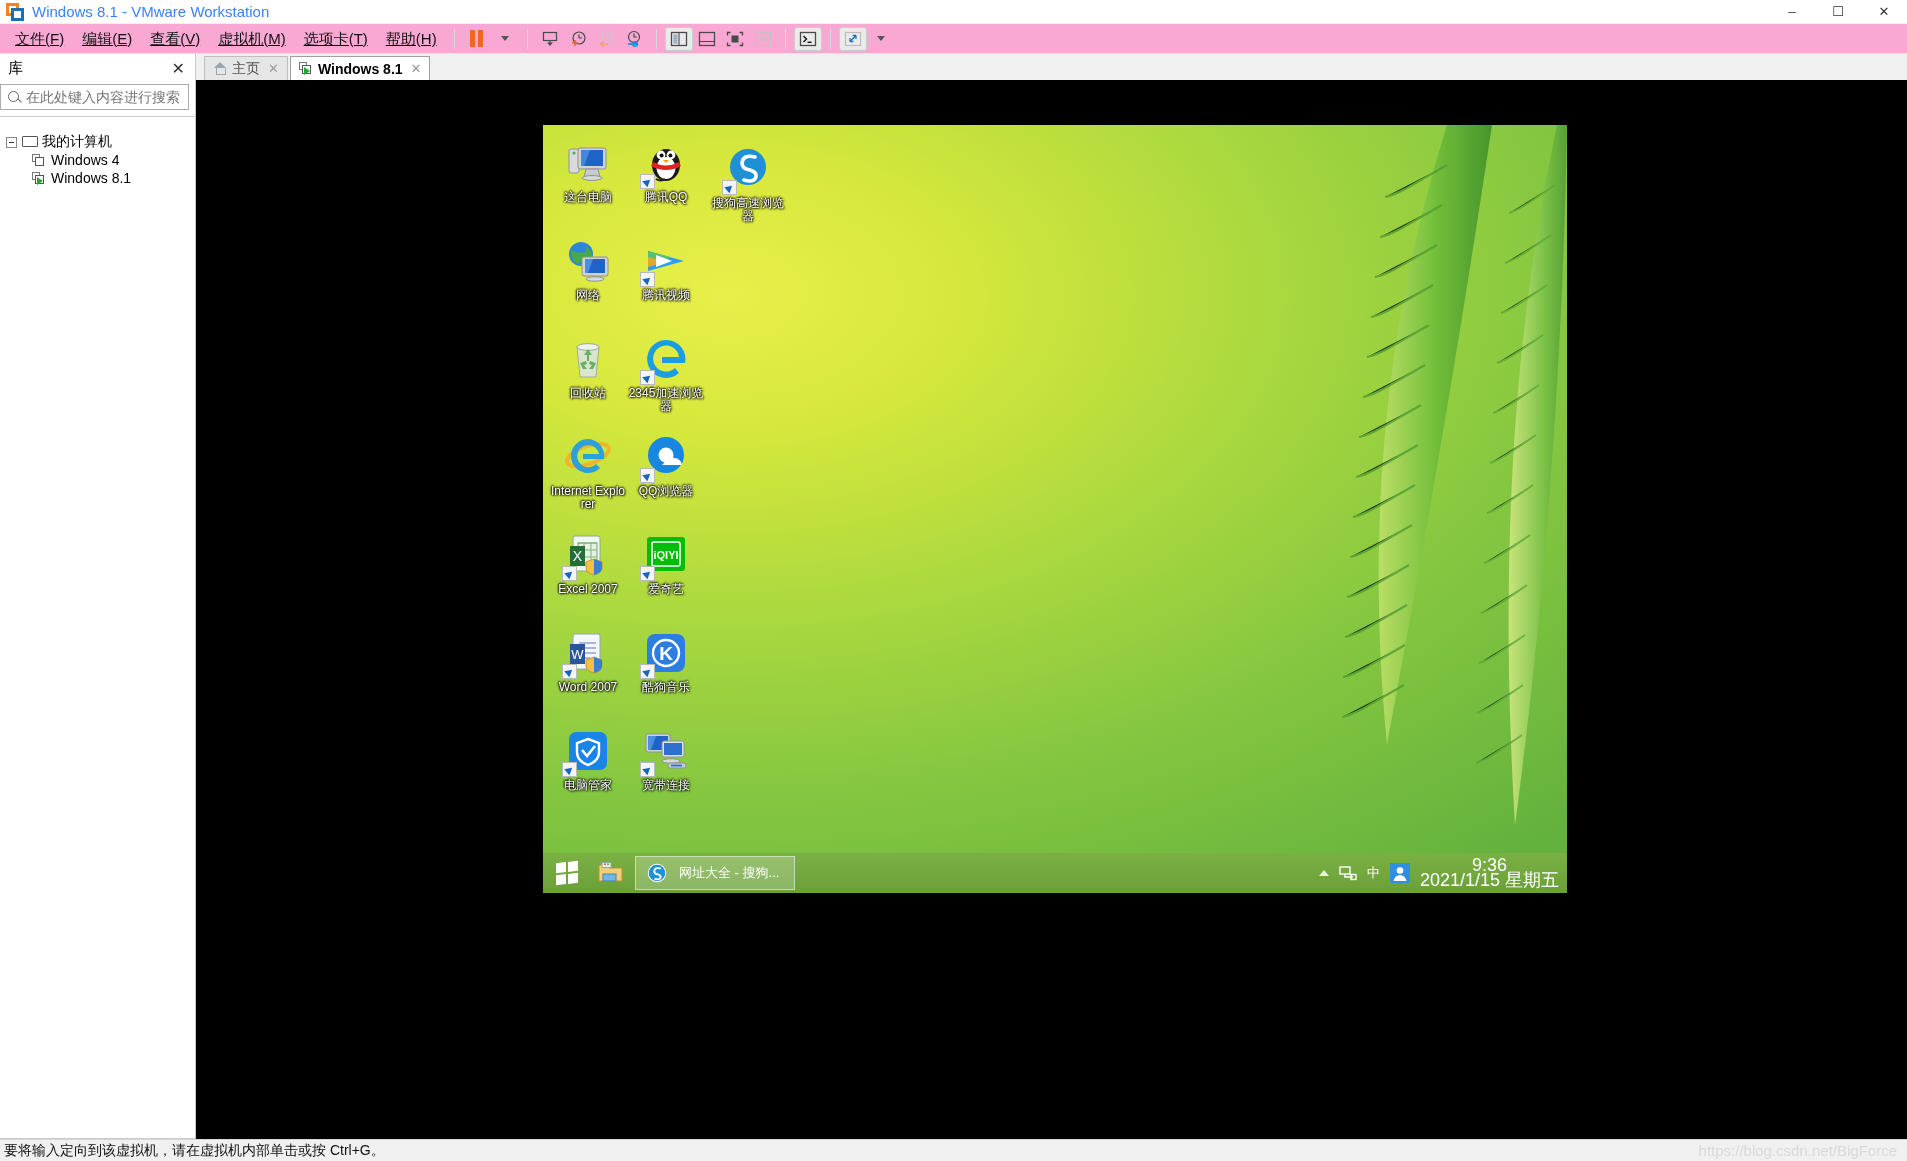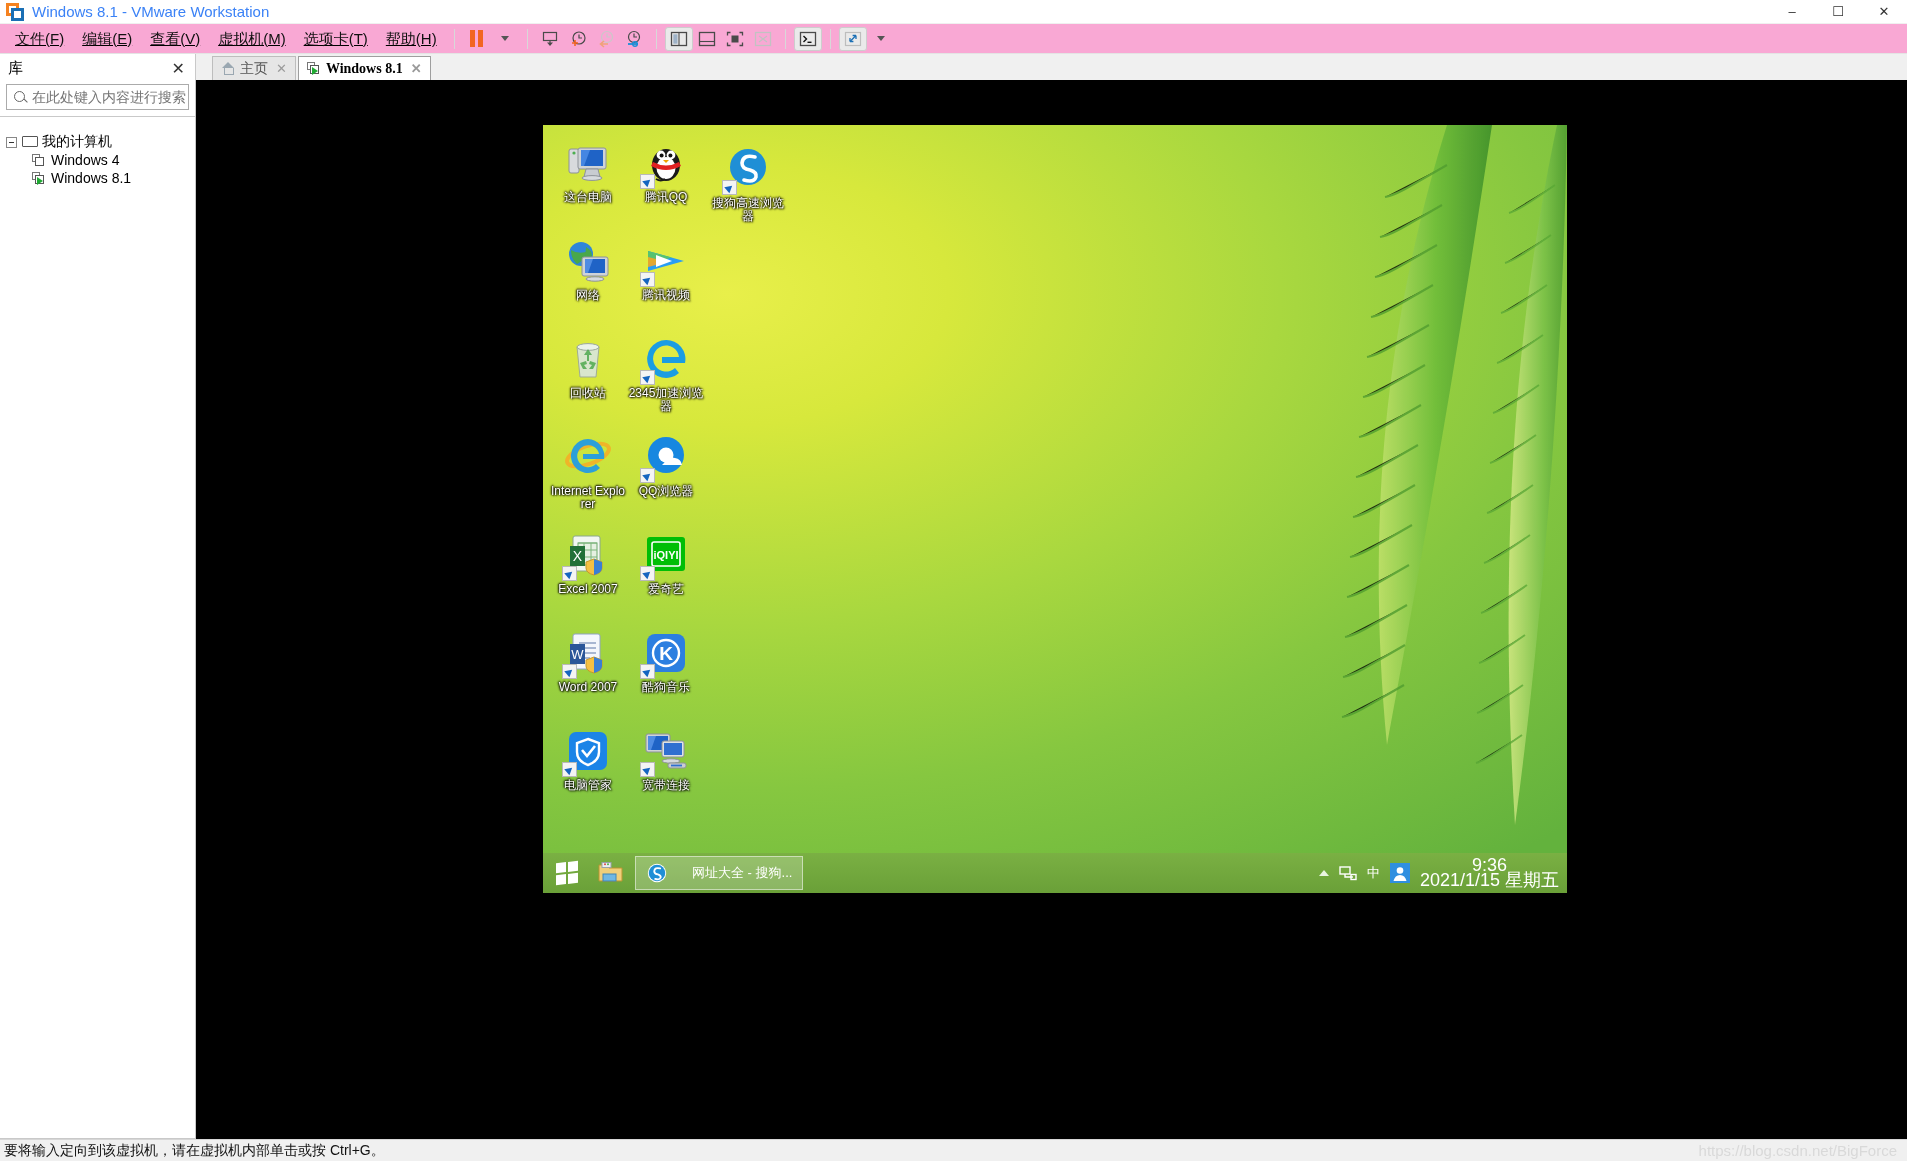--- a/index.html
+++ b/index.html
@@ -30,42 +30,42 @@
   .pausebars{ display:flex; gap:3px; }
   .pausebars i{ display:block; width:5px;height:17px;background:#f26522; }
 
   
   .body{ flex:1 1 auto; display:flex; min-height:0; background:#f0f0f0;}
 
   
   .sidebar{ width:196px; flex:0 0 196px; background:#ffffff; border-right:1px solid #c9c9c9; display:flex; flex-direction:column; }
   .lib-head{ height:28px; display:flex; align-items:center; padding:0 6px 0 8px; font-size:15px; }
   .lib-head .x{ margin-left:auto; font-size:16px; color:#333; padding:0 4px; }
-  .search{ margin:2px 6px 6px 6px; height:26px; border:1px solid #ababab; background:#fff; display:flex; align-items:center; padding:0 4px; }
+  .search{ margin:2px 6px 6px 0; height:26px; border:1px solid #ababab; background:#fff; display:flex; align-items:center; padding:0 4px; }
   .search .mag{ width:15px;height:15px;flex:0 0 auto; position:relative; margin:0 4px 0 2px;}
   .search .mag::before{content:"";position:absolute;left:1px;top:1px;width:9px;height:9px;border:1.4px solid #666;border-radius:50%;}
   .search .mag::after{content:"";position:absolute;left:10px;top:10px;width:5px;height:1.4px;background:#666;transform:rotate(45deg);}
   .search input{ border:0; outline:0; flex:1 1 auto; font-size:14px; color:#767676; font-family:inherit; background:transparent;}
   .search .dd{ width:0;height:0;border-left:5px solid transparent;border-right:5px solid transparent;border-top:6px solid #333; margin-right:3px;}
   .tree{ flex:1 1 auto; border:1px solid #c9c9c9; border-left:0;border-right:0; background:#fff; padding-top:16px;}
   .trow{ display:flex; align-items:center; height:18px; font-size:14px; padding-left:6px; }
   .trow.lvl2{ padding-left:32px; }
   .expander{ width:11px;height:11px; border:1px solid #888; margin-right:5px; position:relative; background:#fff; flex:0 0 auto;}
   .expander::before{content:"";position:absolute;left:2px;top:4px;width:5px;height:1px;background:#333;}
   .ic-monitor{ width:15px;height:13px;margin-right:5px;position:relative;flex:0 0 auto;}
   .ic-monitor::before{content:"";position:absolute;left:0;top:0;width:14px;height:9px;border:1.5px solid #555;border-radius:1px;}
   .ic-monitor::after{content:"";position:absolute;left:4px;top:10px;width:7px;height:1.5px;background:#555;}
   .ic-vm{ width:14px;height:13px;margin-right:5px;position:relative;flex:0 0 auto;}
   .ic-vm .b1{position:absolute;left:0;top:0;width:8px;height:8px;border:1.4px solid #777;}
   .ic-vm .b2{position:absolute;left:3px;top:3px;width:9px;height:9px;border:1.4px solid #555;background:#fff;}
   .ic-vm .play{position:absolute;left:5px;top:5px;width:0;height:0;border-left:6px solid #1faa33;border-top:4px solid transparent;border-bottom:4px solid transparent;}
 
   
   .right{ flex:1 1 auto; display:flex; flex-direction:column; min-width:0; background:#f0f0f0; }
-  .tabstrip{ height:26px; display:flex; align-items:flex-end; background:#f0f0f0; padding-left:16px; flex:0 0 auto;font-family:Liberation Serif, serif;}
+  .tabstrip{ height:26px; display:flex; align-items:flex-end; background:#f0f0f0; padding-left:8px; flex:0 0 auto;}
   .tab{ height:24px; display:flex; align-items:center; padding:0 8px 0 8px; border:1px solid #bdbdbd; border-bottom:0; background:#e6e6e6; color:#555; font-size:14px; margin-right:2px; }
   .tab.active{ background:#ffffff; color:#000; font-weight:bold; border-color:#9e9e9e;}
   .tab .tabx{ margin-left:8px; color:#9a9a9a; font-size:13px; }
   .ic-home{ width:14px;height:13px;margin-right:5px;position:relative;flex:0 0 auto;}
   .ic-home::before{content:"";position:absolute;left:1px;top:0;width:0;height:0;border-left:6px solid transparent;border-right:6px solid transparent;border-bottom:6px solid #9aa7b1;}
   .ic-home::after{content:"";position:absolute;left:3px;top:6px;width:8px;height:6px;border:1.4px solid #9aa7b1;border-top:0;}
 
   .vmstage{ flex:1 1 auto; background:#000; position:relative; overflow:hidden; }
 
   
@@ -84,21 +84,21 @@
   .shortcut::after{ content:""; position:absolute; left:3px; top:3px; width:0;height:0;
     border-left:7px solid #1565c0; border-top:4px solid transparent; border-bottom:4px solid transparent; transform:rotate(-40deg);}
 
   
   .gtask{ position:absolute; left:0; bottom:0; width:100%; height:40px; background:linear-gradient(#7ab043,#6aa038); display:flex; align-items:center; }
   .startbtn{ width:48px;height:40px; display:flex;align-items:center;justify-content:center; }
   .winlogo{ width:22px;height:22px; display:grid; grid-template-columns:1fr 1fr; grid-template-rows:1fr 1fr; gap:2px; transform:skewY(-6deg);}
   .winlogo i{ background:#fff; display:block;}
   .tbicon{ width:40px;height:40px;display:flex;align-items:center;justify-content:center;}
   .tbtask{ height:34px; min-width:160px; background:rgba(255,255,255,.22); border:1px solid rgba(255,255,255,.5);
-    display:flex;align-items:center; padding:16px 10px; margin-left:4px; color:#fff; font-size:13px; gap:24px;}
+    display:flex;align-items:center; padding:16px 10px; margin-left:4px; color:#fff; font-size:13px; gap:11px;}
   .tray{ margin-left:auto; display:flex; align-items:center; gap:10px; padding-right:8px; color:#fff; font-size:13px;}
   .clock{ text-align:center; line-height:15px; font-size:18px; color:#fff; }
   .tray .up{ width:0;height:0;border-left:5px solid transparent;border-right:5px solid transparent;border-bottom:6px solid #e9f5e0;}
 
   
   .statusbar{ height:22px; flex:0 0 auto; display:flex; align-items:center; background:#f0f0f0; border-top:1px solid #d6d6d6; font-size:14px; padding-left:4px; color:#111;}
   .statusbar .wm{ margin-left:auto; color:#d9d9d9; font-size:15px; padding-right:10px; }
 
   
   svg{ display:block; }

